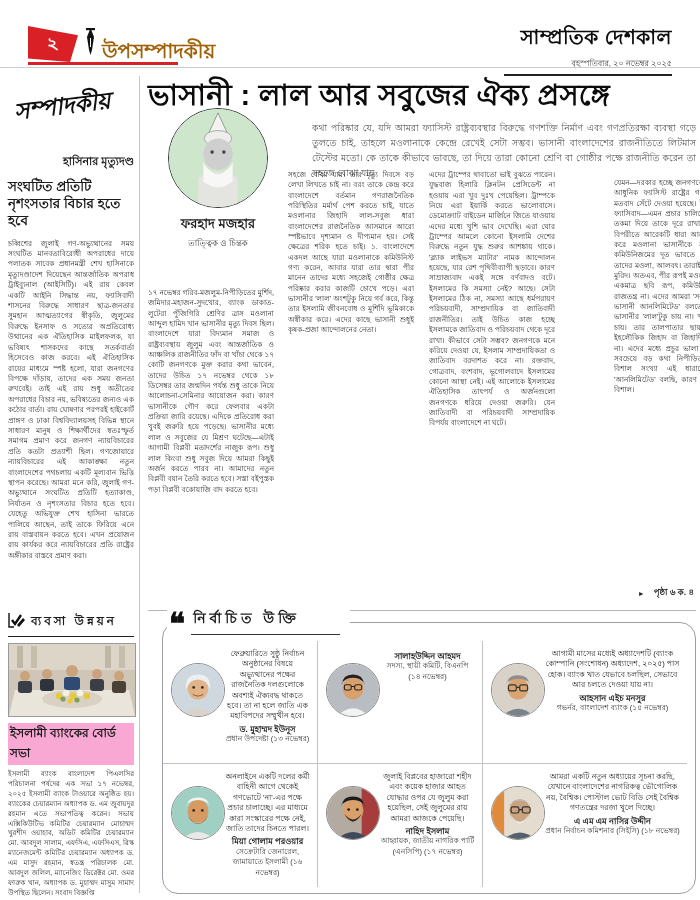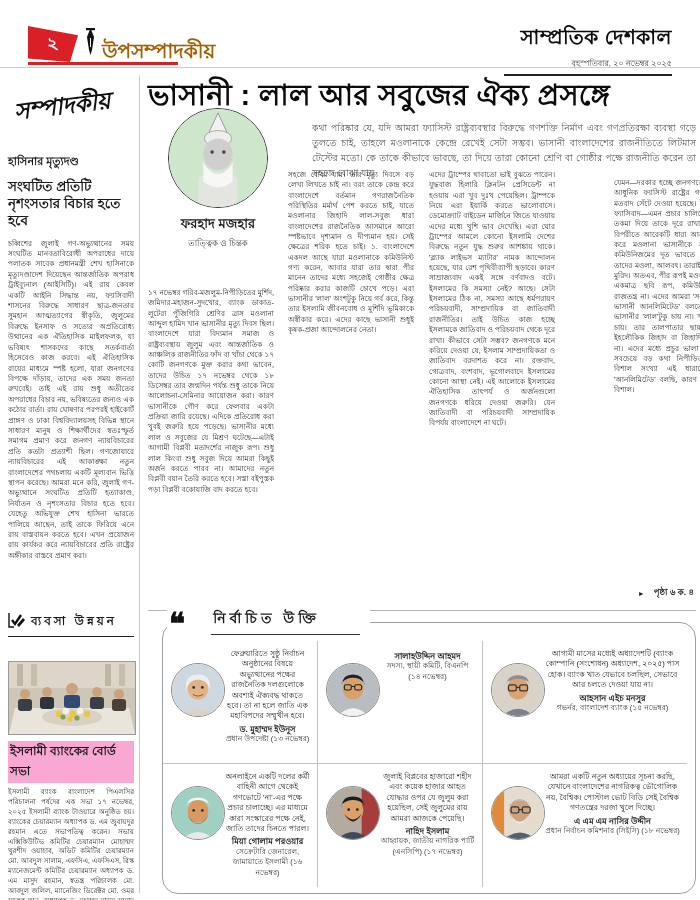--- a/index.html
+++ b/index.html
@@ -17,26 +17,26 @@
   .masthead{right:28px;top:22px;text-align:right;}
   .masthead .mh-title{font-size:20px;font-weight:800;color:#0d0d0d;letter-spacing:.5px;}
   .masthead .mh-date{font-size:8px;color:#444;margin-top:2px;}
   .mh-rule{width:168px;height:1.5px;background:#222;margin:4px 0 0 auto;}
   
   .v-div{left:139px;top:76px;width:1px;height:817px;background:#c6c6c6;}
   
   .sidebar{left:8px;top:80px;width:126px;}
   .ed-script{font-family:"Liberation Serif","DejaVu Serif",serif;font-style:italic;font-weight:bold;
              font-size:23px;transform:rotate(-7deg);display:inline-block;margin:8px 0 20px 6px;color:#101010;}
-  .ed-kicker{font-size:11px;font-weight:bold;margin:6px 0 7px 0;}
+  .ed-kicker{font-size:11px;font-weight:bold;margin:6px 0 7px 12px;text-align:right;}
   .ed-head{font-size:13.5px;font-weight:bold;line-height:1.25;margin-bottom:9px;}
   .ed-body{font-size:7.3px;line-height:10.4px;text-align:justify;color:#1c1c1c;height:352px;overflow:hidden;}
   
   .business{left:8px;top:612px;width:126px;}
-  .biz-hdr{display:flex;align-items:center;gap:5px;border-bottom:1.5px solid #222;padding-bottom:4px;margin-bottom:24px;}
+  .biz-hdr{display:flex;align-items:center;gap:5px;border-bottom:1.5px solid #222;padding-bottom:4px;margin-bottom:6px;}
   .biz-title{font-size:12px;font-weight:bold;letter-spacing:3px;white-space:nowrap;}
   .biz-photo{width:126px;height:72px;border:1px solid #999;display:block;}
   .biz-head{font-size:12px;font-weight:bold;margin:6px 0 4px 0;background:#f9a8d4;padding:1px 2px;}
   .biz-body{font-size:7px;line-height:9.9px;text-align:justify;color:#1c1c1c;height:142px;overflow:hidden;}
   
   .art-head{left:148px;top:72px;width:548px;font-size:29px;font-weight:800;color:#0b0b0b;letter-spacing:.3px;}
   .standfirst{left:312px;top:121px;width:384px;font-size:9.2px;line-height:15px;color:#555;text-align:justify;}
   .author-blk{left:150px;top:108px;width:136px;text-align:center;}
   .portrait{width:98px;height:98px;border-radius:50%;border:1px solid #333;overflow:hidden;margin:0 auto;display:block;}
   .auth-name{font-size:13px;font-weight:bold;margin-top:6px;}
@@ -47,21 +47,21 @@
   .c1{left:140px;top:0;height:434px;}
   .c2{left:281px;top:0;height:434px;}
   .c3{left:422px;top:8px;height:412px;margin-left:44px;}
   .cont{position:absolute;right:2px;top:416px;font-size:8.5px;font-weight:bold;display:flex;align-items:center;gap:9px;}
   .cont .tri{font-size:7px;}
   .mid-rule{left:148px;top:610px;width:548px;height:1px;background:#b5b5b5;}
   
   .quotes{left:162px;top:622px;width:532px;height:270px;border:1px solid #9aa0a6;border-radius:16px;}
   .q-titlebar{position:absolute;top:-16px;left:4px;background:#fff;padding:0 10px 0 2px;display:flex;align-items:flex-end;gap:6px;}
   .q-mark{font-family:"Liberation Serif","DejaVu Serif",serif;font-size:30px;font-weight:bold;line-height:22px;color:#111;}
-  .q-title{font-size:14px;font-weight:bold;letter-spacing:4px;border-bottom:1.5px solid #333;padding:0 40px 3px 2px;margin-left:20px;}
+  .q-title{font-size:14px;font-weight:bold;letter-spacing:4px;border-bottom:1.5px solid #333;padding:0 40px 3px 2px;}
   .q-grid{display:grid;grid-template-columns:155px 165px 204px;grid-auto-rows:123px;margin-top:18px;}
   .q-cell{padding:8px 7px 4px 8px;display:flex;align-items:flex-start;}
   .q-cell.bR{border-right:1px solid #c2c2c2;}
   .q-cell.bB{border-bottom:1px solid #c2c2c2;}
   .q-photo{flex:none;width:52px;height:52px;border-radius:50%;overflow:hidden;border:1px solid #888;margin-top:14px;}
   .q-photo svg{display:block;}
   .q-txt{flex:1;text-align:center;font-size:7.7px;line-height:10.4px;color:#222;}
   .q-name{font-size:8.3px;font-weight:bold;margin-top:2px;}
   .q-role{font-size:7.5px;color:#333;}
 </style>

